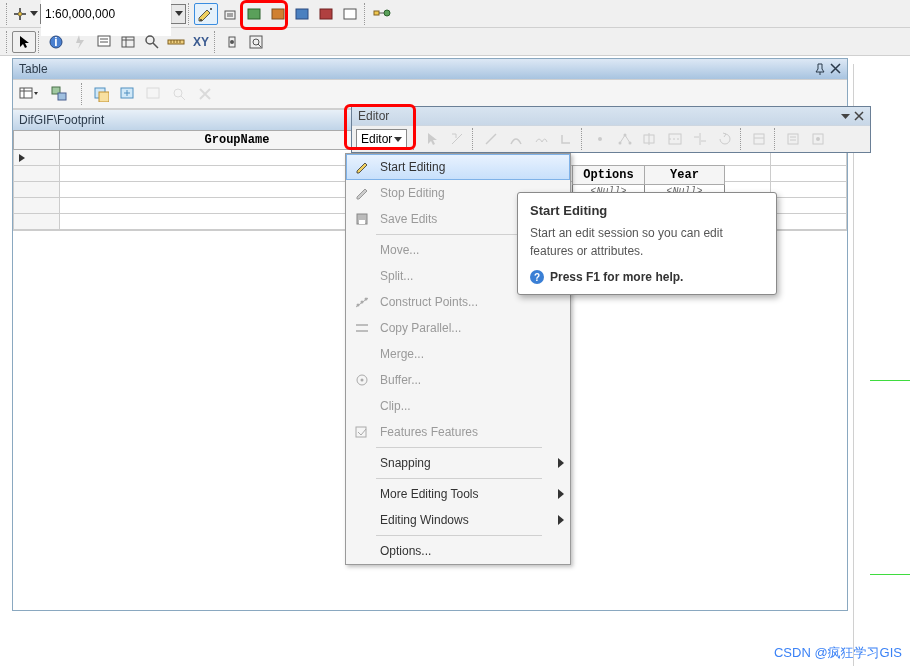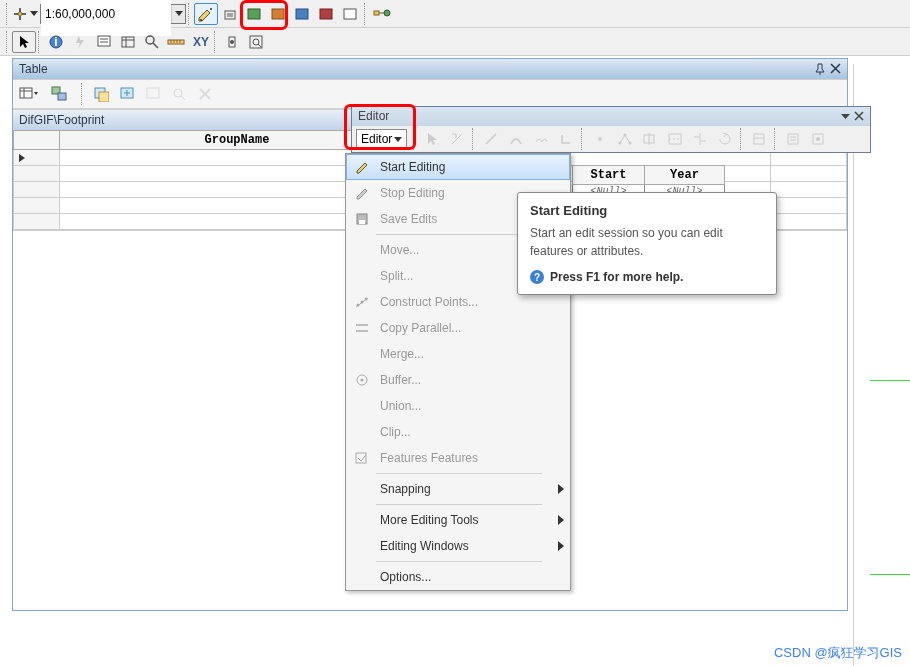--- a/index.html
+++ b/index.html
@@ -521,24 +521,20 @@
       <span class="mi-icon">
         <svg width="14" height="14">
           <circle cx="7" cy="7" r="5" fill="none" stroke="#aaa"></circle>
           <circle cx="7" cy="7" r="1.5" fill="#aaa"></circle>
         </svg>
       </span>
       <span>Buffer...</span>
     </div>
     <div class="menu-item disabled">
       <span class="mi-icon"></span>
-      <span>Union...</span>
-    </div>
-    <div class="menu-item disabled">
-      <span class="mi-icon"></span>
       <span>Clip...</span>
     </div>
     <div class="menu-item disabled">
       <span class="mi-icon">
         <svg width="16" height="14">
           <rect x="2" y="2" width="10" height="10" fill="none" stroke="#aaa"></rect>
           <path d="M4 7 L7 10 L12 4" stroke="#aaa" fill="none"></path>
         </svg>
       </span>
       <span>Features Features</span>
@@ -576,21 +572,21 @@
     <div class="menu-item">
       <span class="mi-icon"></span>
       <span>Options...</span>
     </div>
   </div>
 
 <div class="overlap-cols">
   <table>
     <thead>
       <tr>
-        <th style="width:72px;">Start</th>
+        <th style="width:72px;">Options</th>
         <th style="width:80px;">Year</th>
       </tr>
     </thead>
     <tbody>
       <tr>
           <td>&lt;Null&gt;</td>
           <td>&lt;Null&gt;</td>
         </tr>
     </tbody>
   </table>

